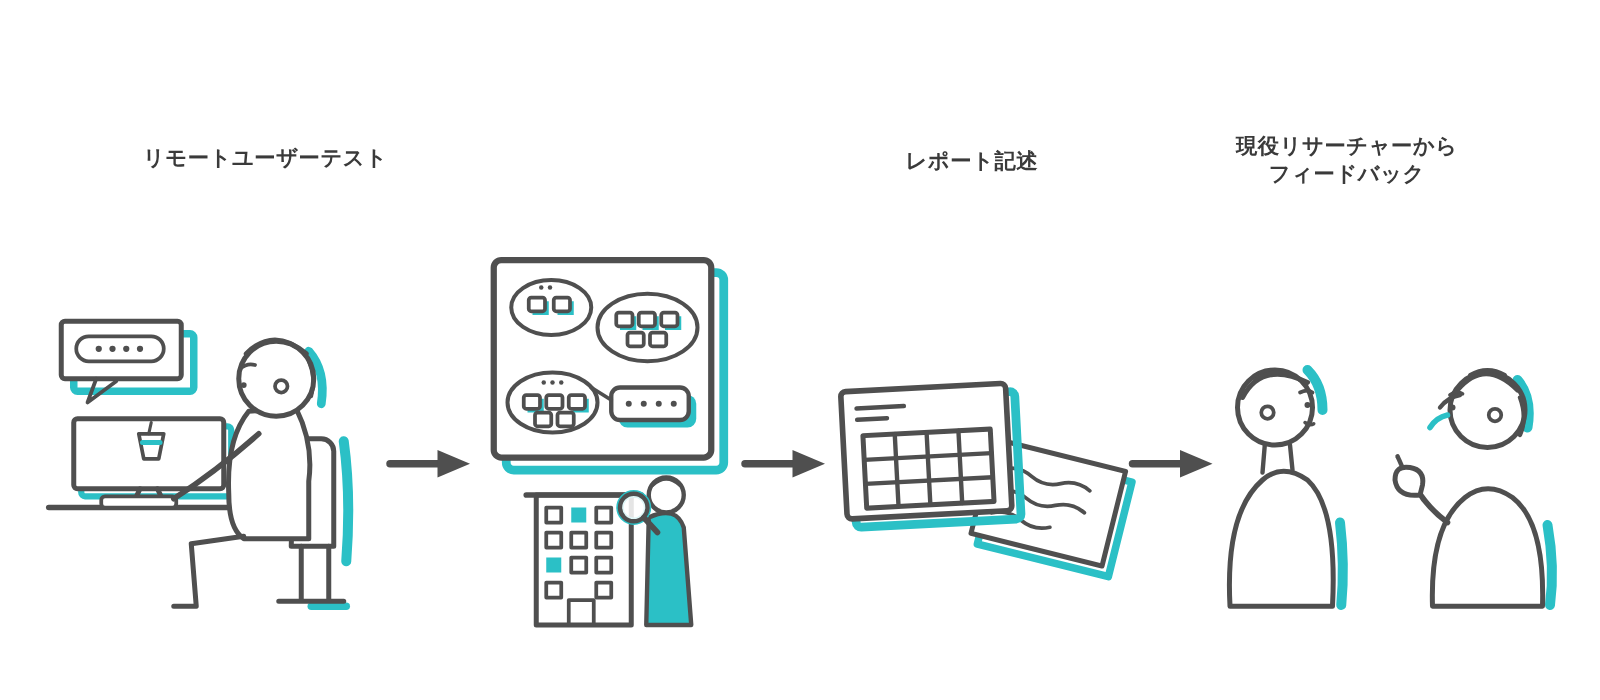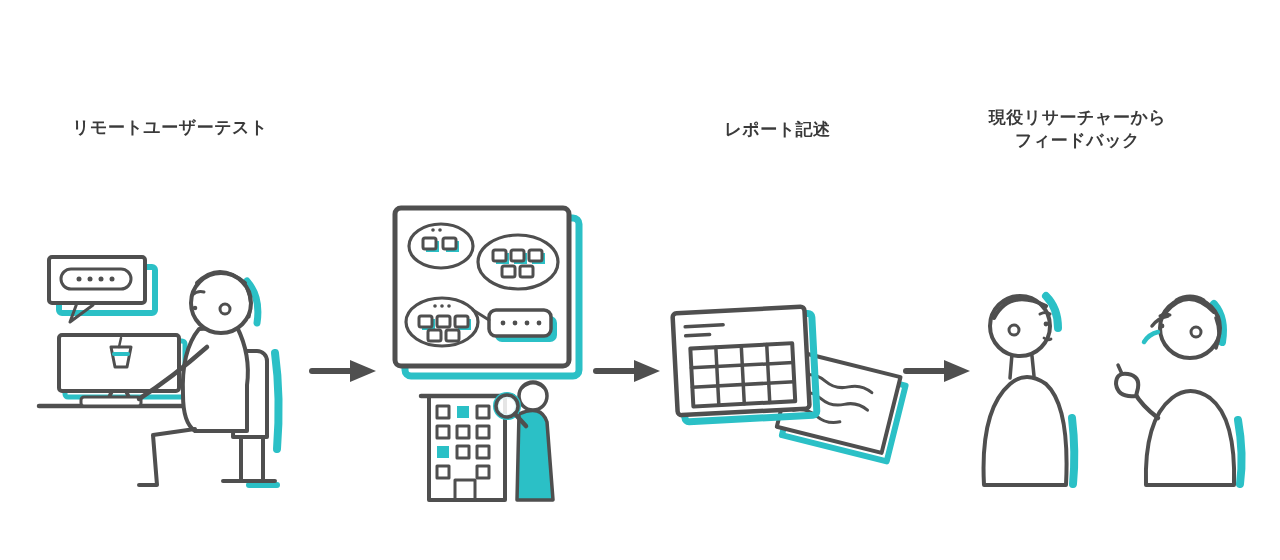--- a/index.html
+++ b/index.html
@@ -19,21 +19,21 @@
   .teal{stroke:#2bc0c6;fill:none;stroke-linecap:round;stroke-linejoin:round;}
   .tfill{fill:#2bc0c6;stroke:none;}
   .wfill{fill:#ffffff;}
   .dfill{fill:#4f4f4f;stroke:none;}
 </style>
 </head>
 <body>
 
 <div class="canvas">
 
-  <div class="step-label" style="left:30px;top:116px;width:280px;">
+  <div class="step-label" style="left:30px;top:116px;width:280px;text-align:right;">
     <div class="line">リモートユーザーテスト</div>
   </div>
 
 
   <div class="step-label" style="left:950px;top:106px;width:255px;">
     <div class="line">現役リサーチャーから</div>
     <div class="line">フィードバック</div>
   </div>
 
   <div class="step-label" style="left:660px;top:118px;width:235px;">

